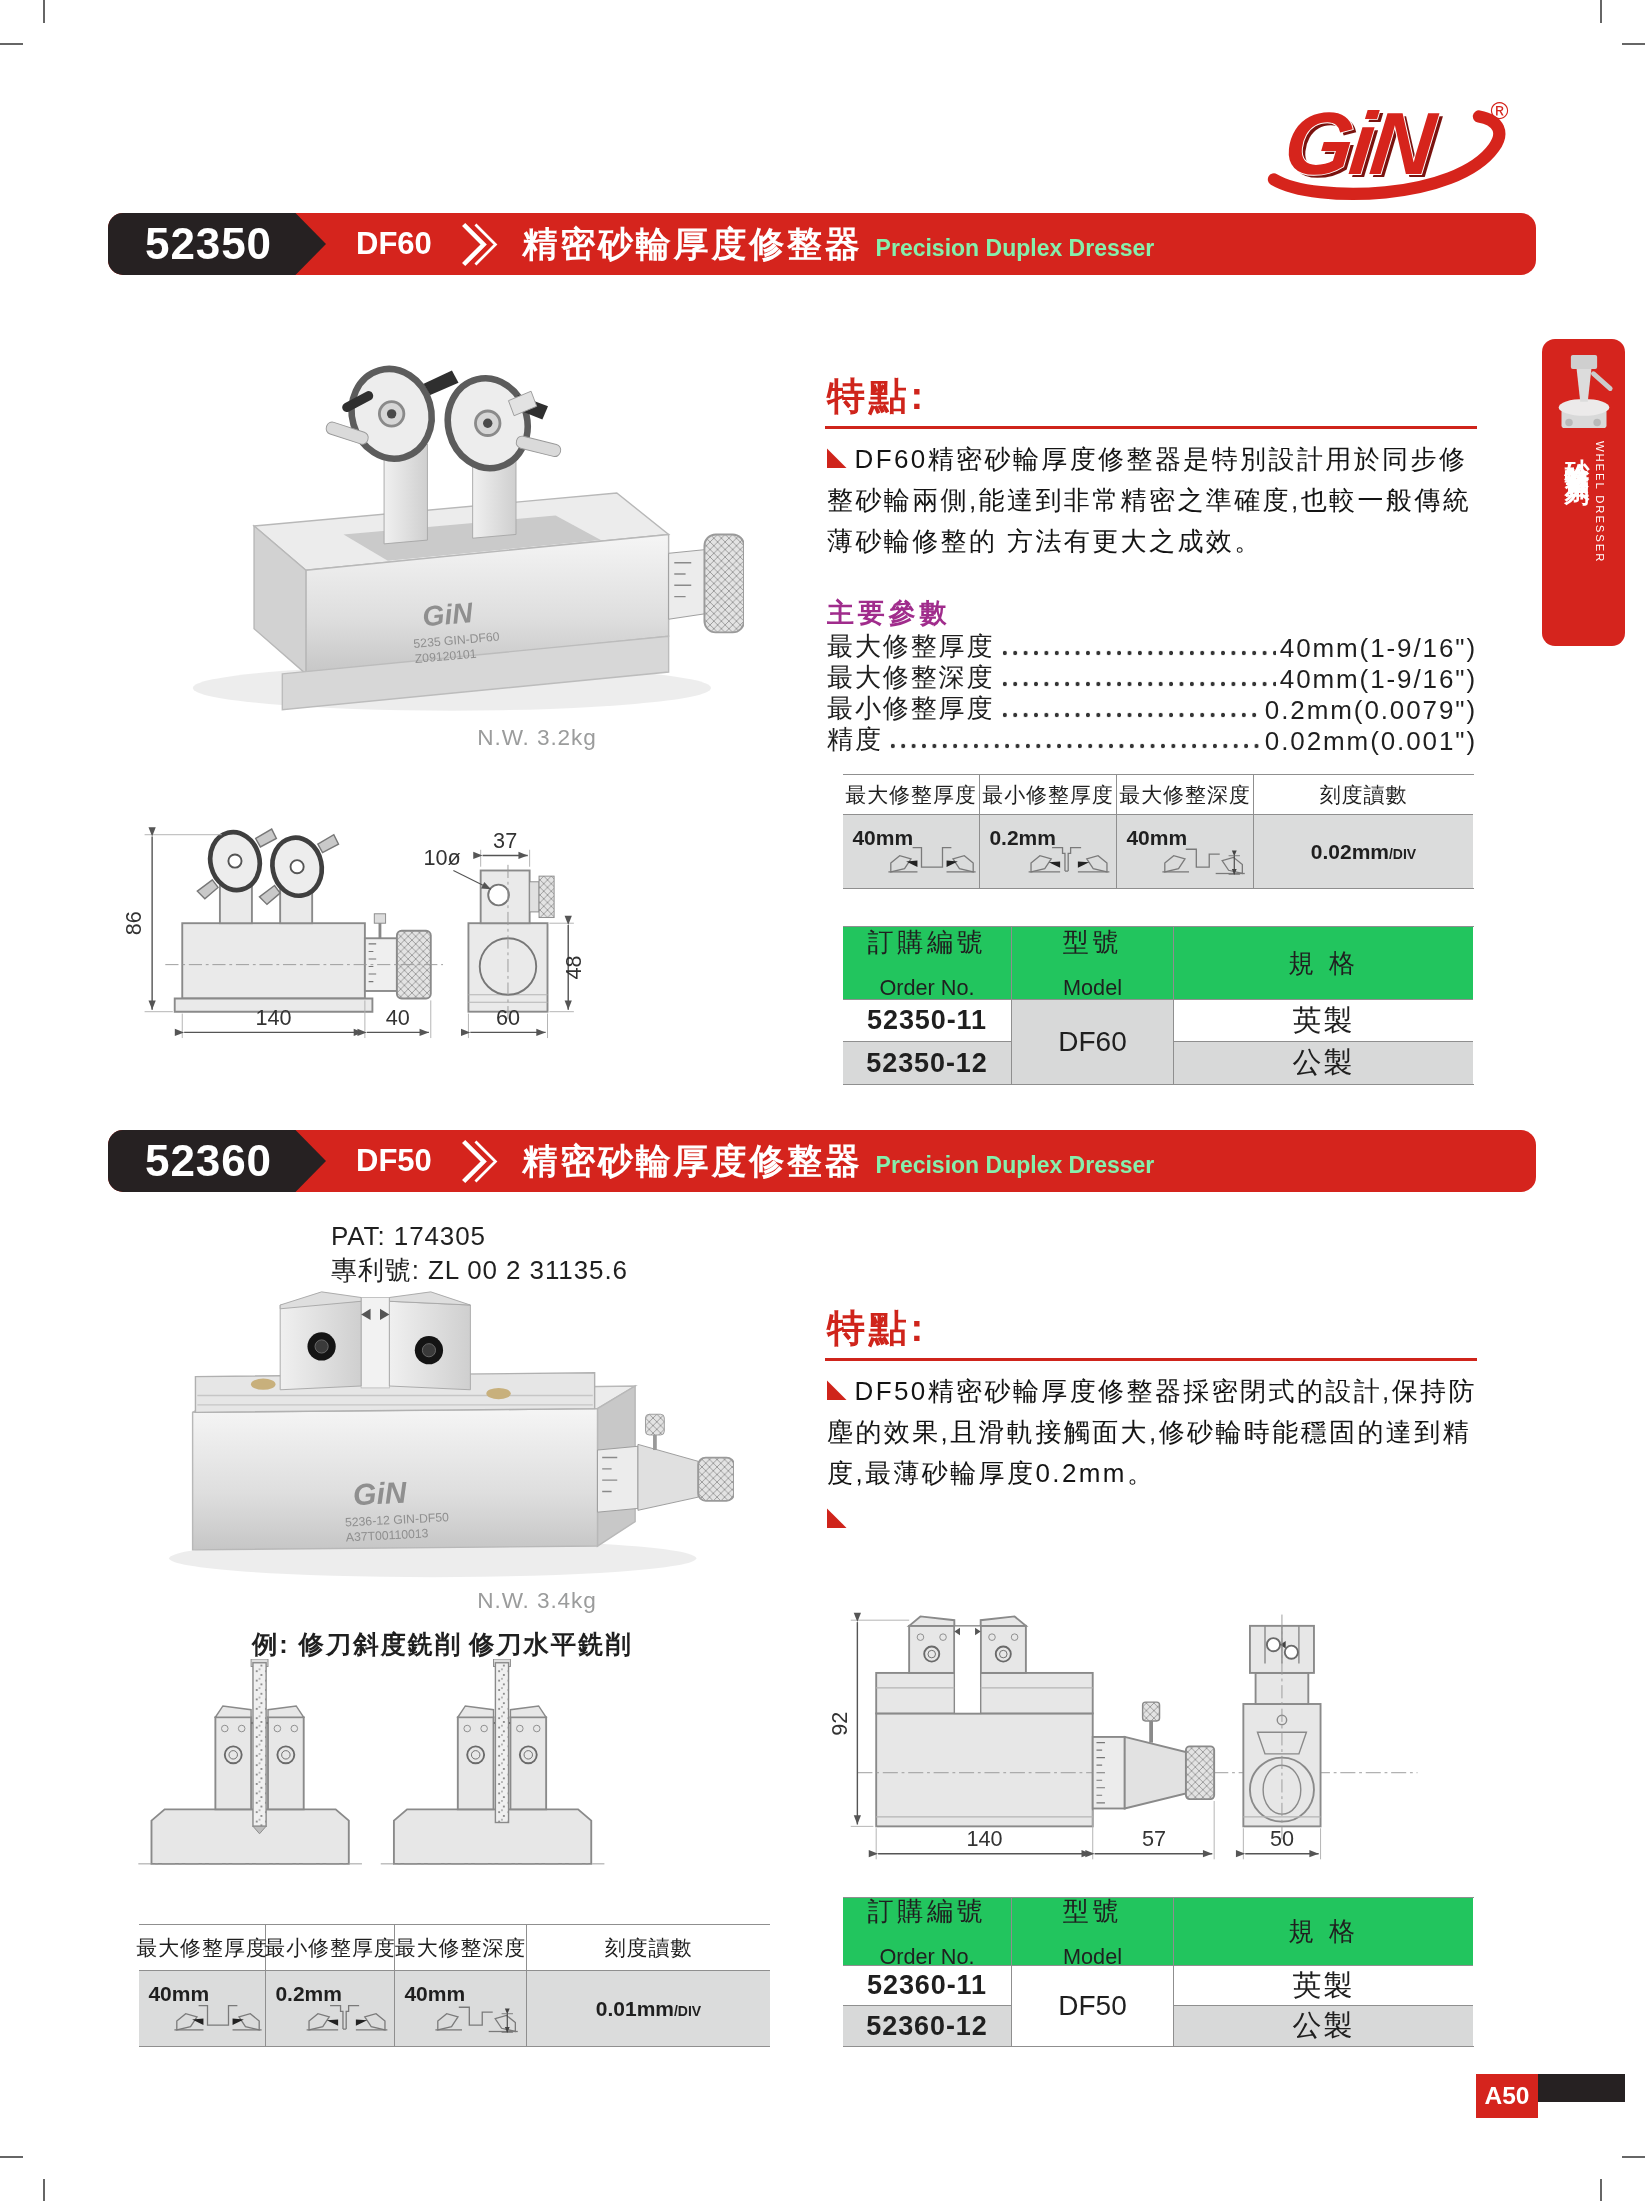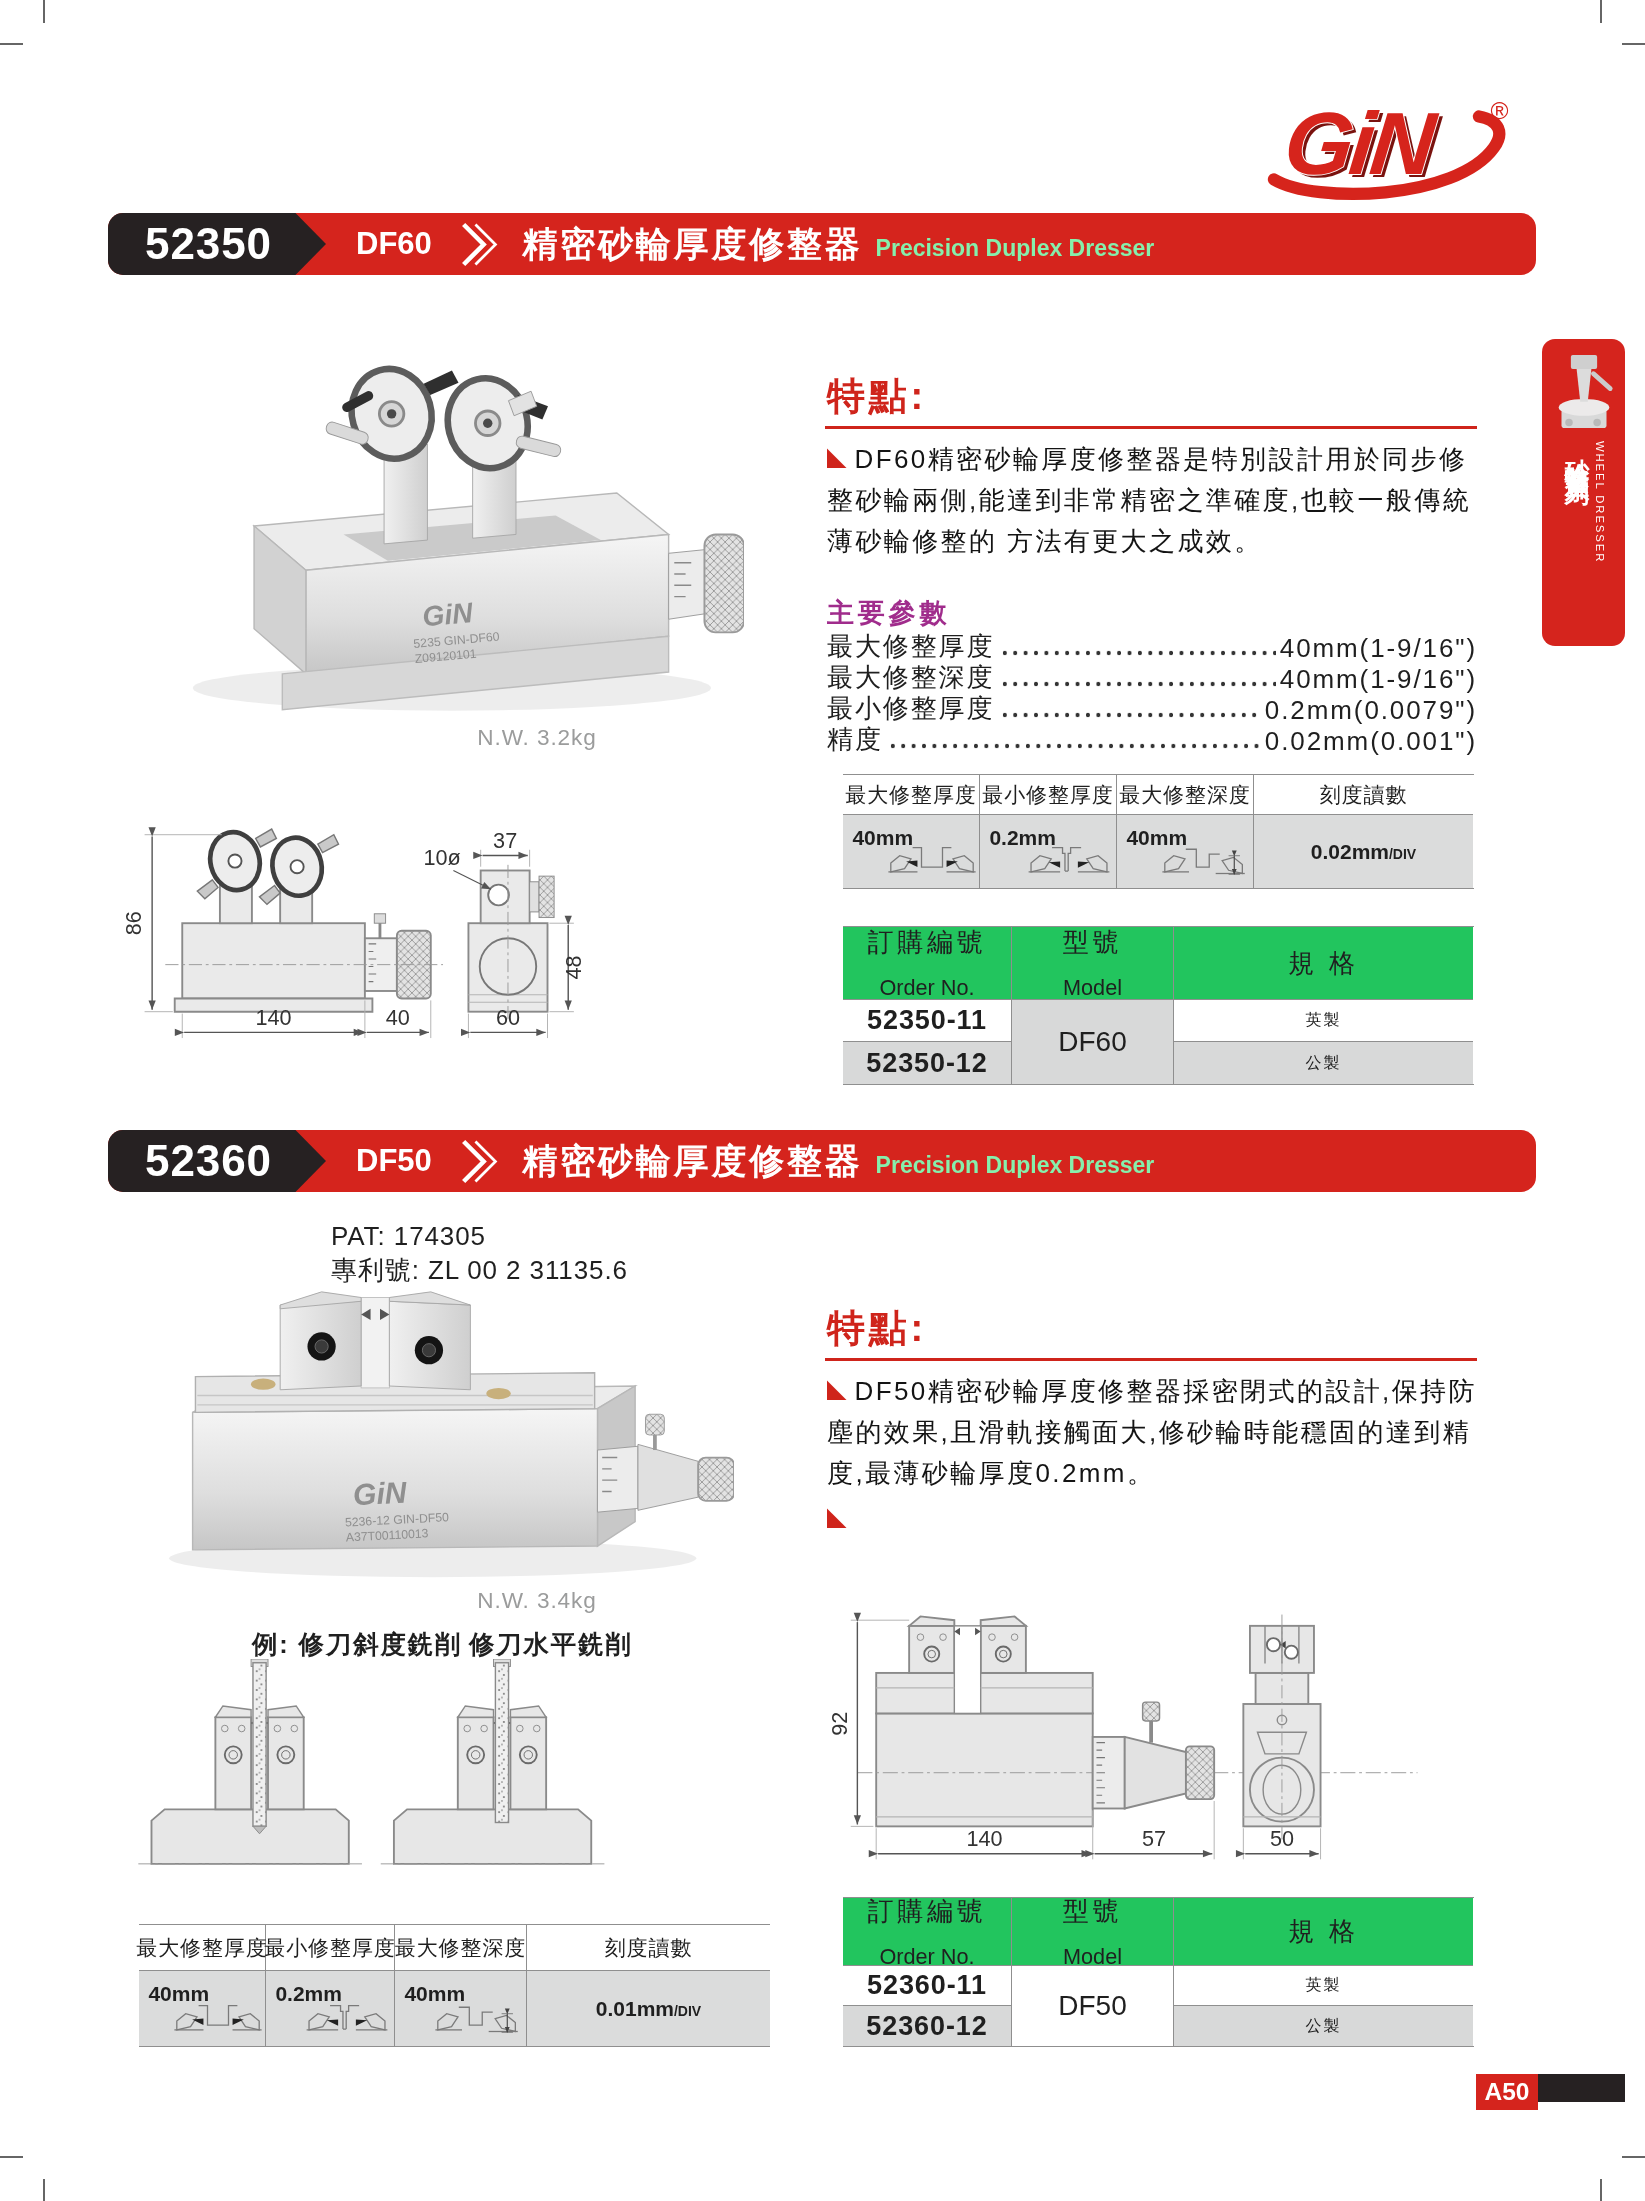--- a/index.html
+++ b/index.html
@@ -50,38 +50,38 @@
   
   .otable { display:grid; border-top:1.9px solid #8f8f8f; border-bottom:1.9px solid #8f8f8f; }
   .oc { display:flex; flex-direction:column; align-items:center; justify-content:center; background:#fff; }
   .oh { background:#22c55e; border-bottom:1.9px solid #8f8f8f; }
   .oh .cn { font-size:26px; letter-spacing:3.8px; }
   .oh .en { font-size:21.7px; margin-top:15px; }
   .bb { border-bottom:1.9px solid #8f8f8f; }
   .gray { background:#d8d9d9; }
   .ono { font-weight:bold; font-size:27px; letter-spacing:0.9px; }
   .omodel { font-size:28px; }
-  .ospec { font-size:16px; letter-spacing:1.9px; }
+  .ospec { font-size:29px; letter-spacing:1.9px; }
 
   .nw { color:#9b9c9c; font-size:22.6px; letter-spacing:0.9px; }
   .patline { font-size:26px; letter-spacing:0.9px; line-height:1.3; }
   .exlabel { font-size:25.4px; font-weight:bold; letter-spacing:1.9px; }
 
   .tdraw text { font-size:23px; fill:#333; font-family:"Liberation Sans","DejaVu Sans",sans-serif; }
   svg text.eng { font-family:"Liberation Sans","DejaVu Sans",sans-serif; }
 
   
   .sidebar-tab { left:1542px; top:339px; width:83px; height:307px; background:#d5241d;
         border-radius:13px; display:flex; flex-direction:column; align-items:center;
         padding-top:7.5px; box-sizing:border-box; }
   .tab-texts { display:flex; flex-direction:row; margin-top:5.6px; align-items:flex-start; }
   .tab-cn { writing-mode:vertical-rl; color:#fff; font-size:24.5px; letter-spacing:4.7px; font-weight:bold; }
   .tab-en { writing-mode:vertical-rl; color:#fff; font-size:11.3px; letter-spacing:1.9px; margin-left:0.9px; margin-top:1.9px; }
 
-  .pagetag-red { left:1476px; top:2074px; width:62px; height:36px; background:#d5241d; color:#fff;
+  .pagetag-red { left:1476px; top:2074px; width:62px; height:44px; background:#d5241d; color:#fff;
         font-weight:bold; font-size:24.5px; display:flex; align-items:center; justify-content:center; }
   .pagetag-black { left:1538px; top:2074px; width:87px; height:28px; background:#262122; }
 </style>
 </head>
 <body>
 
 <div id="page">
 
   <svg width="0" height="0" style="position:absolute" aria-hidden="true">
     <defs>

